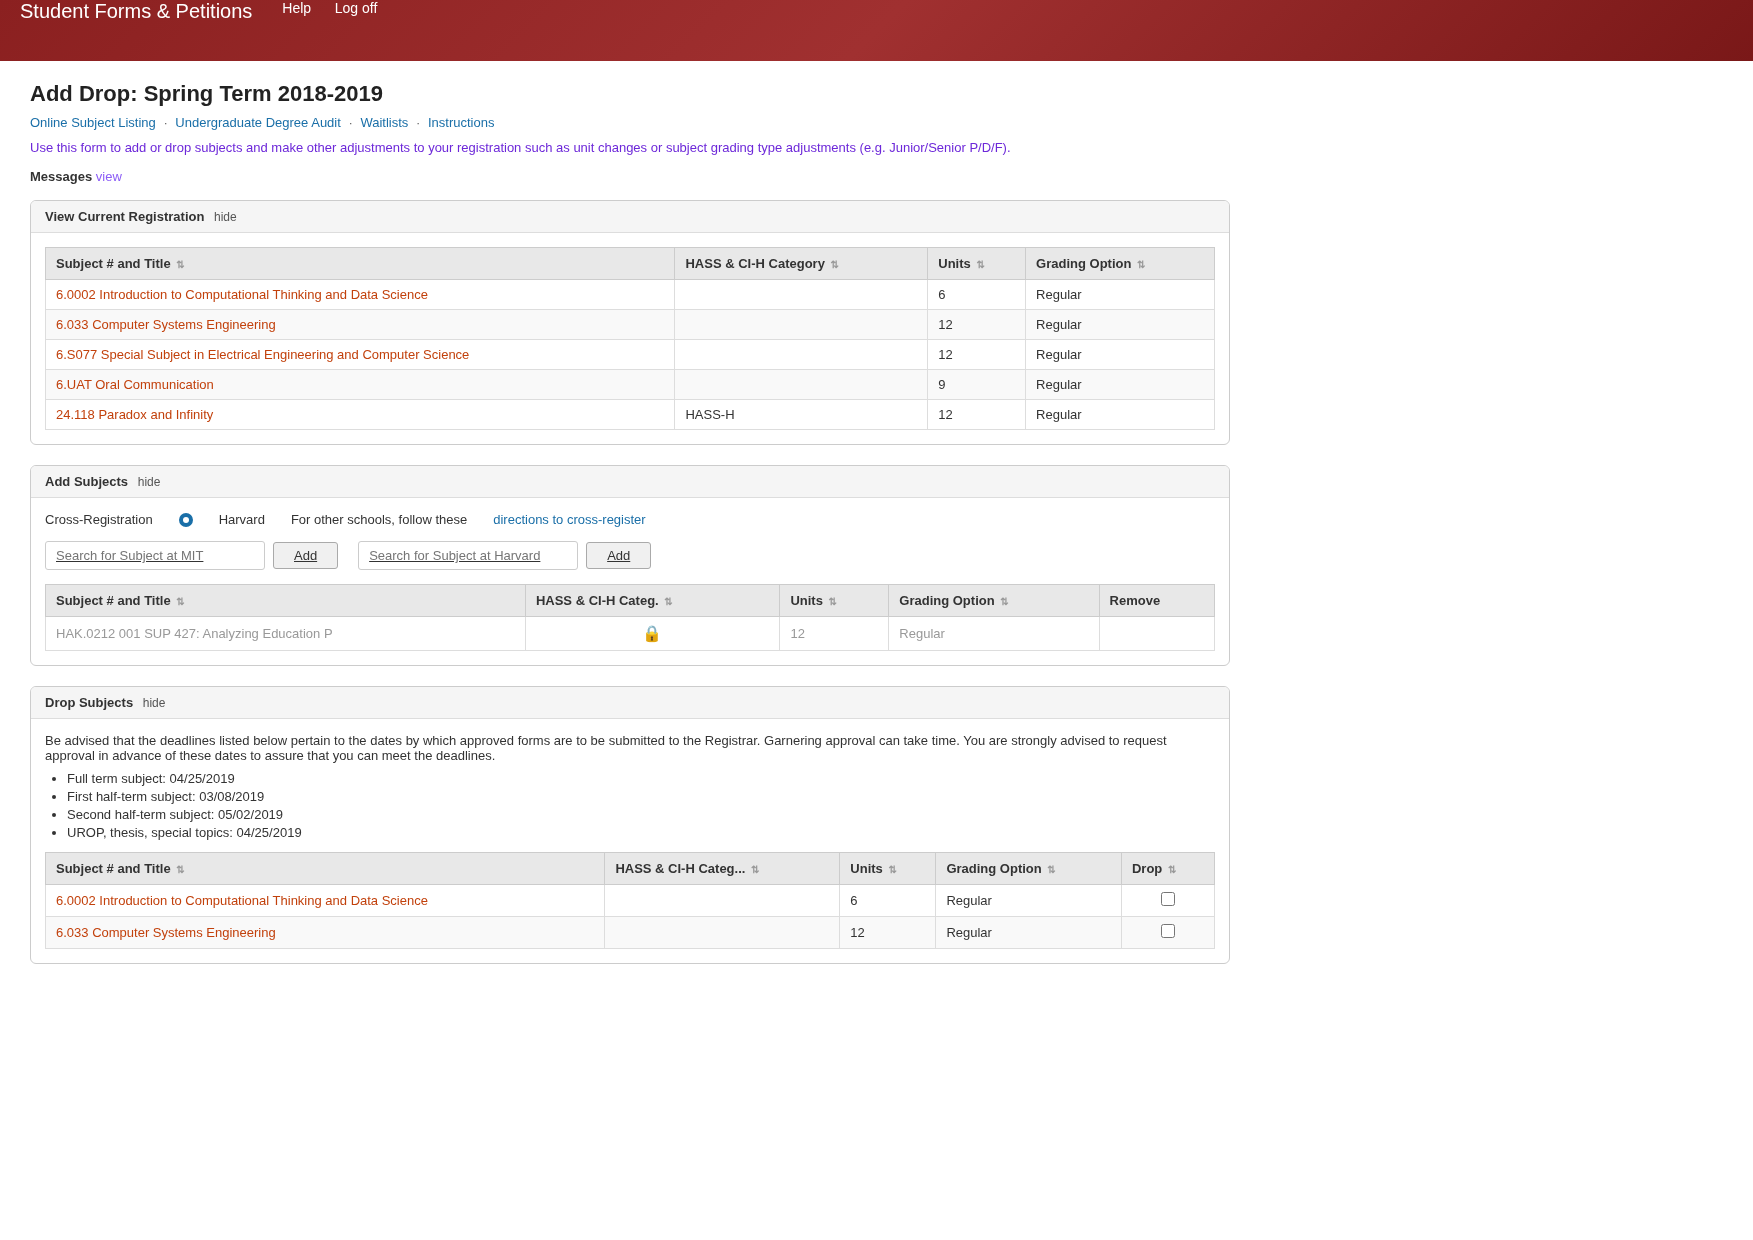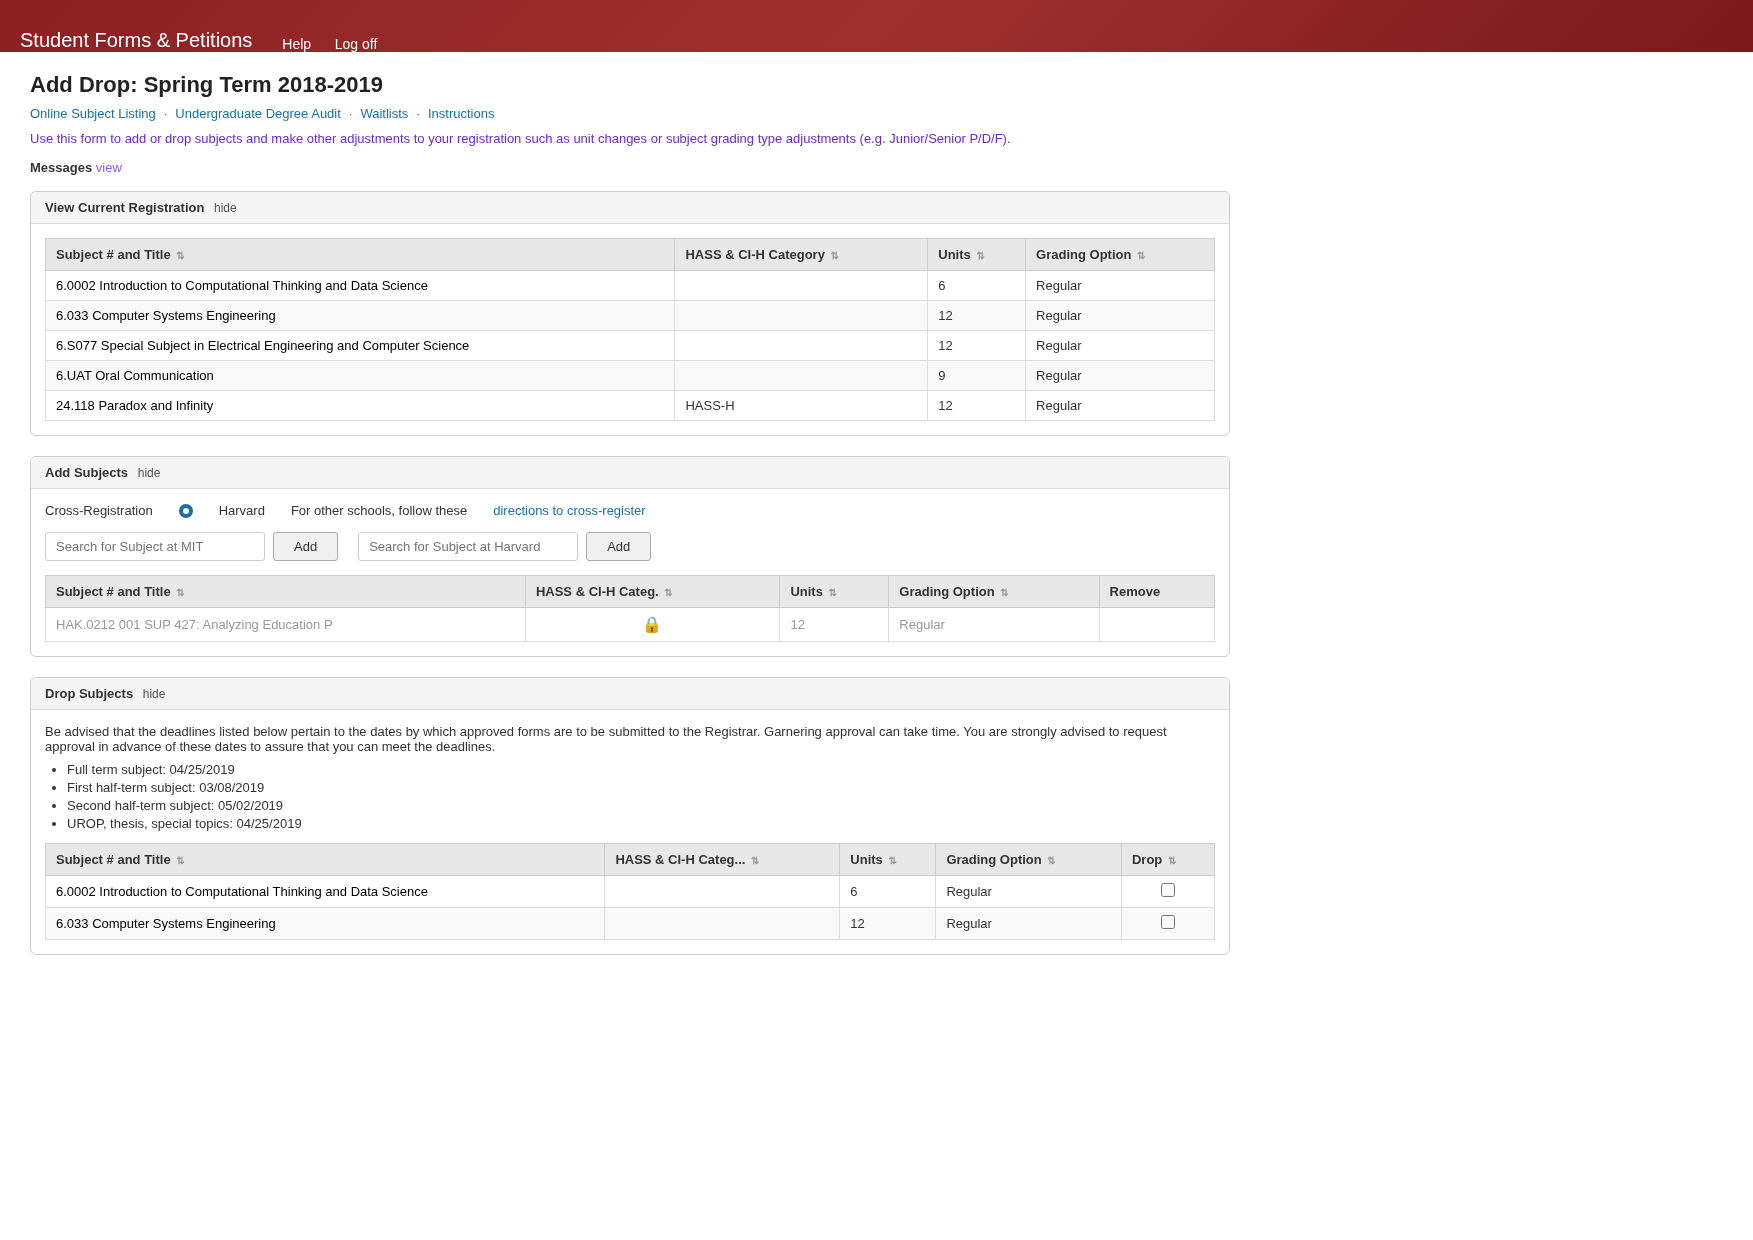--- a/index.html
+++ b/index.html
@@ -2,23 +2,23 @@
 <html><head>
   <meta charset="utf-8">
   <style>
     * { box-sizing: border-box; margin: 0; padding: 0; }
     body { font-family: Arial, Helvetica, sans-serif; font-size: 13px; color: #333; background: #fff; }
 
     
     .header {
       background: linear-gradient(135deg, #8b2020 0%, #a03030 50%, #7a1818 100%);
       padding: 0 20px;
-      height: 52px;
+      height: 61px;
       display: flex;
-      align-items: flex-end;
+      align-items: flex-start;
       gap: 30px;
     }
     .header-title {
       color: #fff;
       font-size: 20px;
       font-weight: normal;
     }
     .header-nav a {
       color: #fff;
       text-decoration: none;
@@ -74,21 +74,21 @@
       padding: 8px 10px;
       text-align: left;
       font-weight: bold;
       border: 1px solid #ccc;
       white-space: nowrap;
     }
     thead th .sort-icon { color: #999; font-size: 10px; margin-left: 2px; }
     tbody tr { background: #fff; }
     tbody tr:nth-child(even) { background: #f9f9f9; }
     tbody td { padding: 7px 10px; border: 1px solid #ddd; }
-    tbody td a { color: #000000; text-decoration: none; }
+    tbody td a { color: #c2410c; text-decoration: none; }
 
     
     .add-subjects-inner { padding: 14px; }
     .cross-reg-row {
       display: flex;
       align-items: center;
       gap: 26px;
       margin-bottom: 14px;
       font-size: 13px;
     }
@@ -109,21 +109,21 @@
       top: 2px; left: 2px;
     }
     .cross-reg-link { color: #1a6fa8; text-decoration: none; }
 
     .search-row {
       display: flex;
       gap: 20px;
       align-items: center;
       margin-bottom: 14px;
     }
-    .search-group { display: flex; gap: 8px; }
+    .search-group { display: flex; align-items: center; gap: 8px; text-decoration: underline; }
     .search-input {
       border: 1px solid #ccc;
       padding: 6px 10px;
       border-radius: 3px;
       font-size: 13px;
       width: 220px;
       color: #999;
     }
     .btn-add {
       background: #f0f0f0;

